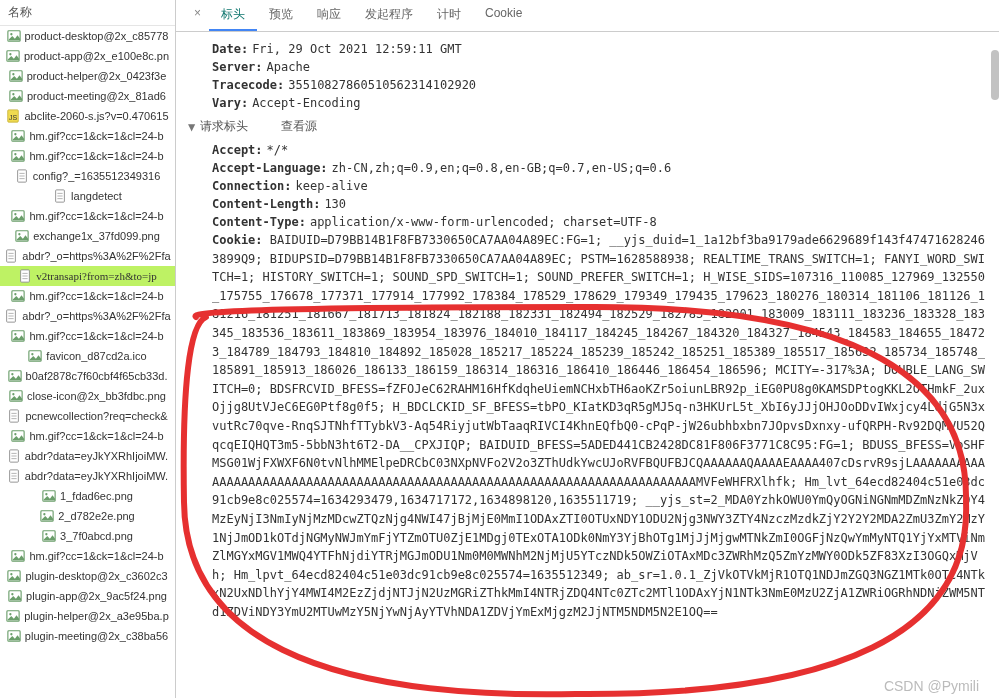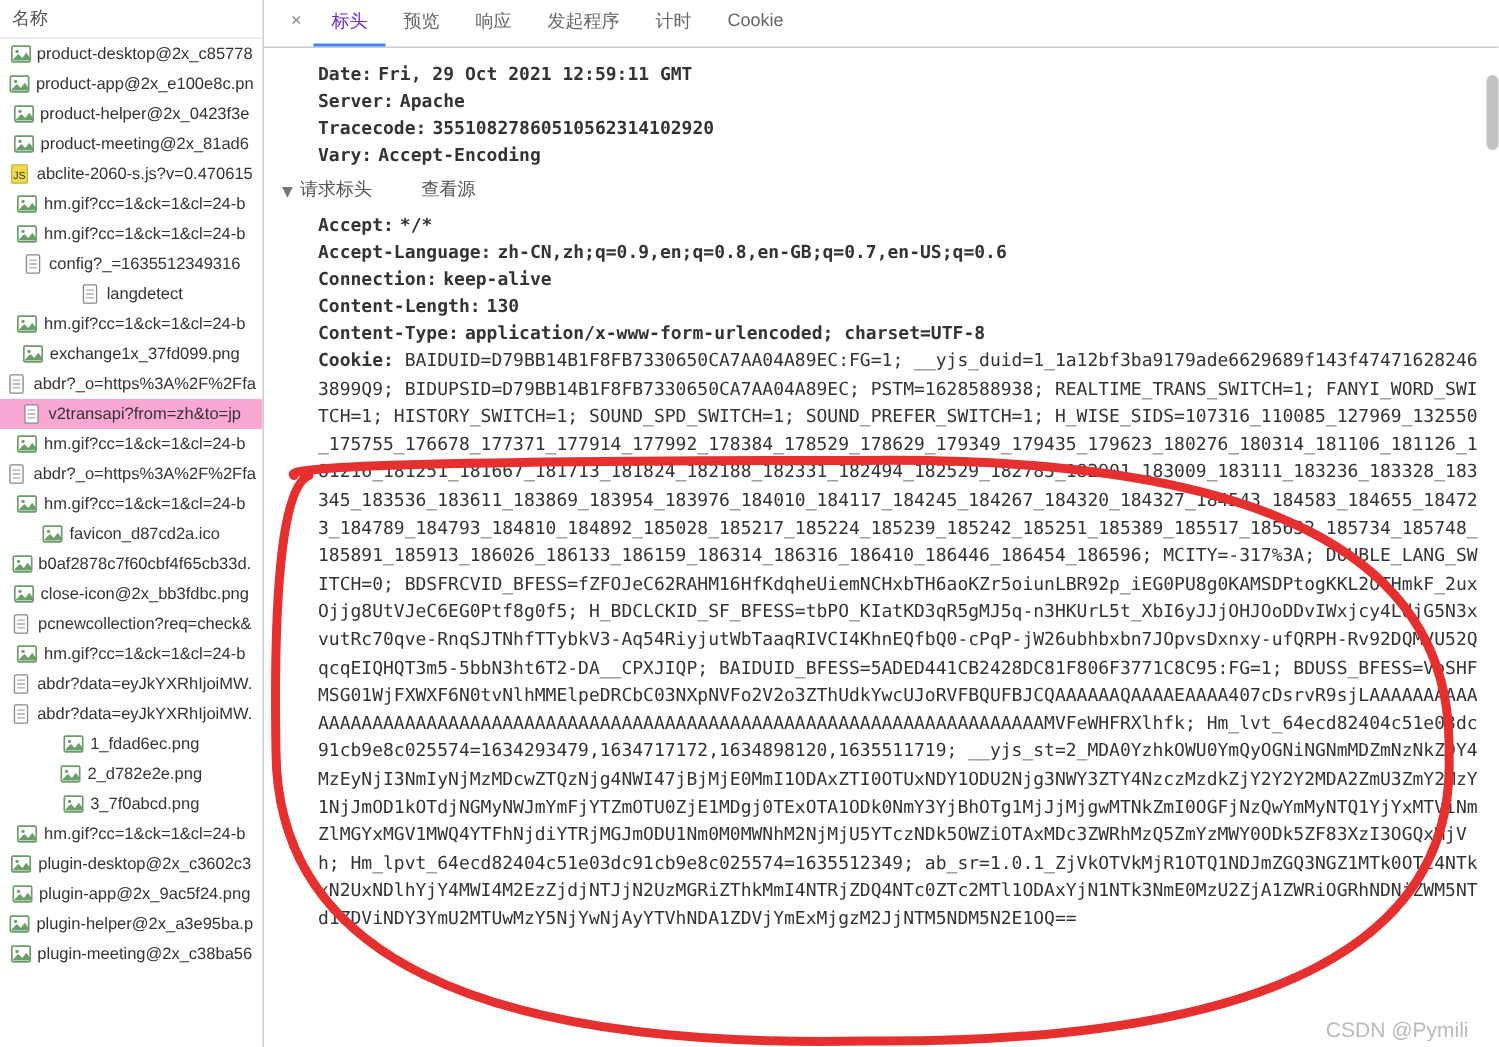--- a/index.html
+++ b/index.html
@@ -2,33 +2,33 @@
 <html><head>
 <meta charset="utf-8">
 <style>
 * { margin: 0; padding: 0; box-sizing: border-box; }
 body { font-family: "Microsoft YaHei", Arial, sans-serif; font-size: 12px; background: #fff; color: #333; }
 .container { display: flex; height: 698px; width: 999px; position: relative; }
 .sidebar { width: 176px; border-right: 1px solid #ccc; overflow: hidden; background: #fff; }
 .sidebar-header { padding: 4px 8px; font-weight: normal; color: #555; border-bottom: 1px solid #e5e5e5; }
 .file-list { list-style: none; }
 .file-item { display: flex; align-items: center; padding: 3px 4px; cursor: pointer; white-space: nowrap; overflow: hidden; font-size: 11px; color: #333; justify-content: center; }
-.file-item.selected { background: #f9a8d4; }
+.file-item.selected { background: #bef264; font-family: Liberation Serif, serif; }
 .icon { width: 14px; height: 14px; margin-right: 4px; flex-shrink: 0; display: inline-flex; align-items: center; justify-content: center; }
 .icon svg { width: 14px; height: 14px; }
 .main { flex: 1; display: flex; flex-direction: column; overflow: hidden; }
 .tabs { display: flex; border-bottom: 1px solid #ccc; padding-left: 10px; }
 .tab { padding: 6px 12px; font-size: 12px; color: #666; cursor: pointer; }
-.tab.active { color: #6d28d9; border-bottom: 2px solid #4285f4; }
+.tab.active { color: #0f766e; border-bottom: 2px solid #4285f4; }
 .toggle-icon { width: 10px; display: inline-block; color: #777; margin-right: 2px; }
 .content { flex: 1; overflow: auto; padding: 8px 12px; font-family: Consolas, Menlo, monospace; font-size: 12px; position: relative; }
 .header-line { display: flex; padding: 2px 0 2px 24px; flex-wrap: wrap; }
 .section-line { padding: 6px 0; color: #555; display: flex; align-items: center; }
 .header-key { font-weight: bold; color: #333; margin-right: 4px; }
-.header-val { color: #333; font-weight: bold; }
+.header-val { color: #333; }
 .view-source { color: #555; margin-left: 33px; cursor: pointer; }
 .cookie-block { padding-left: 24px; line-height: 1.55; word-break: break-all; font-family: Consolas, Menlo, monospace; font-size: 12px; color: #333; position: relative; }
 .cookie-key { font-weight: bold; }
 .annotation-overlay { position: absolute; pointer-events: none; z-index: 50; }
 .watermark { position: absolute; bottom: 4px; right: 20px; color: #bbb; font-size: 14px; font-family: Arial, sans-serif; }
 .scroll-indicator { position: absolute; top: 50px; right: 0; width: 8px; height: 50px; background: #c2c2c2; border-radius: 4px; }
 </style>
 </head>
 <body>
 

